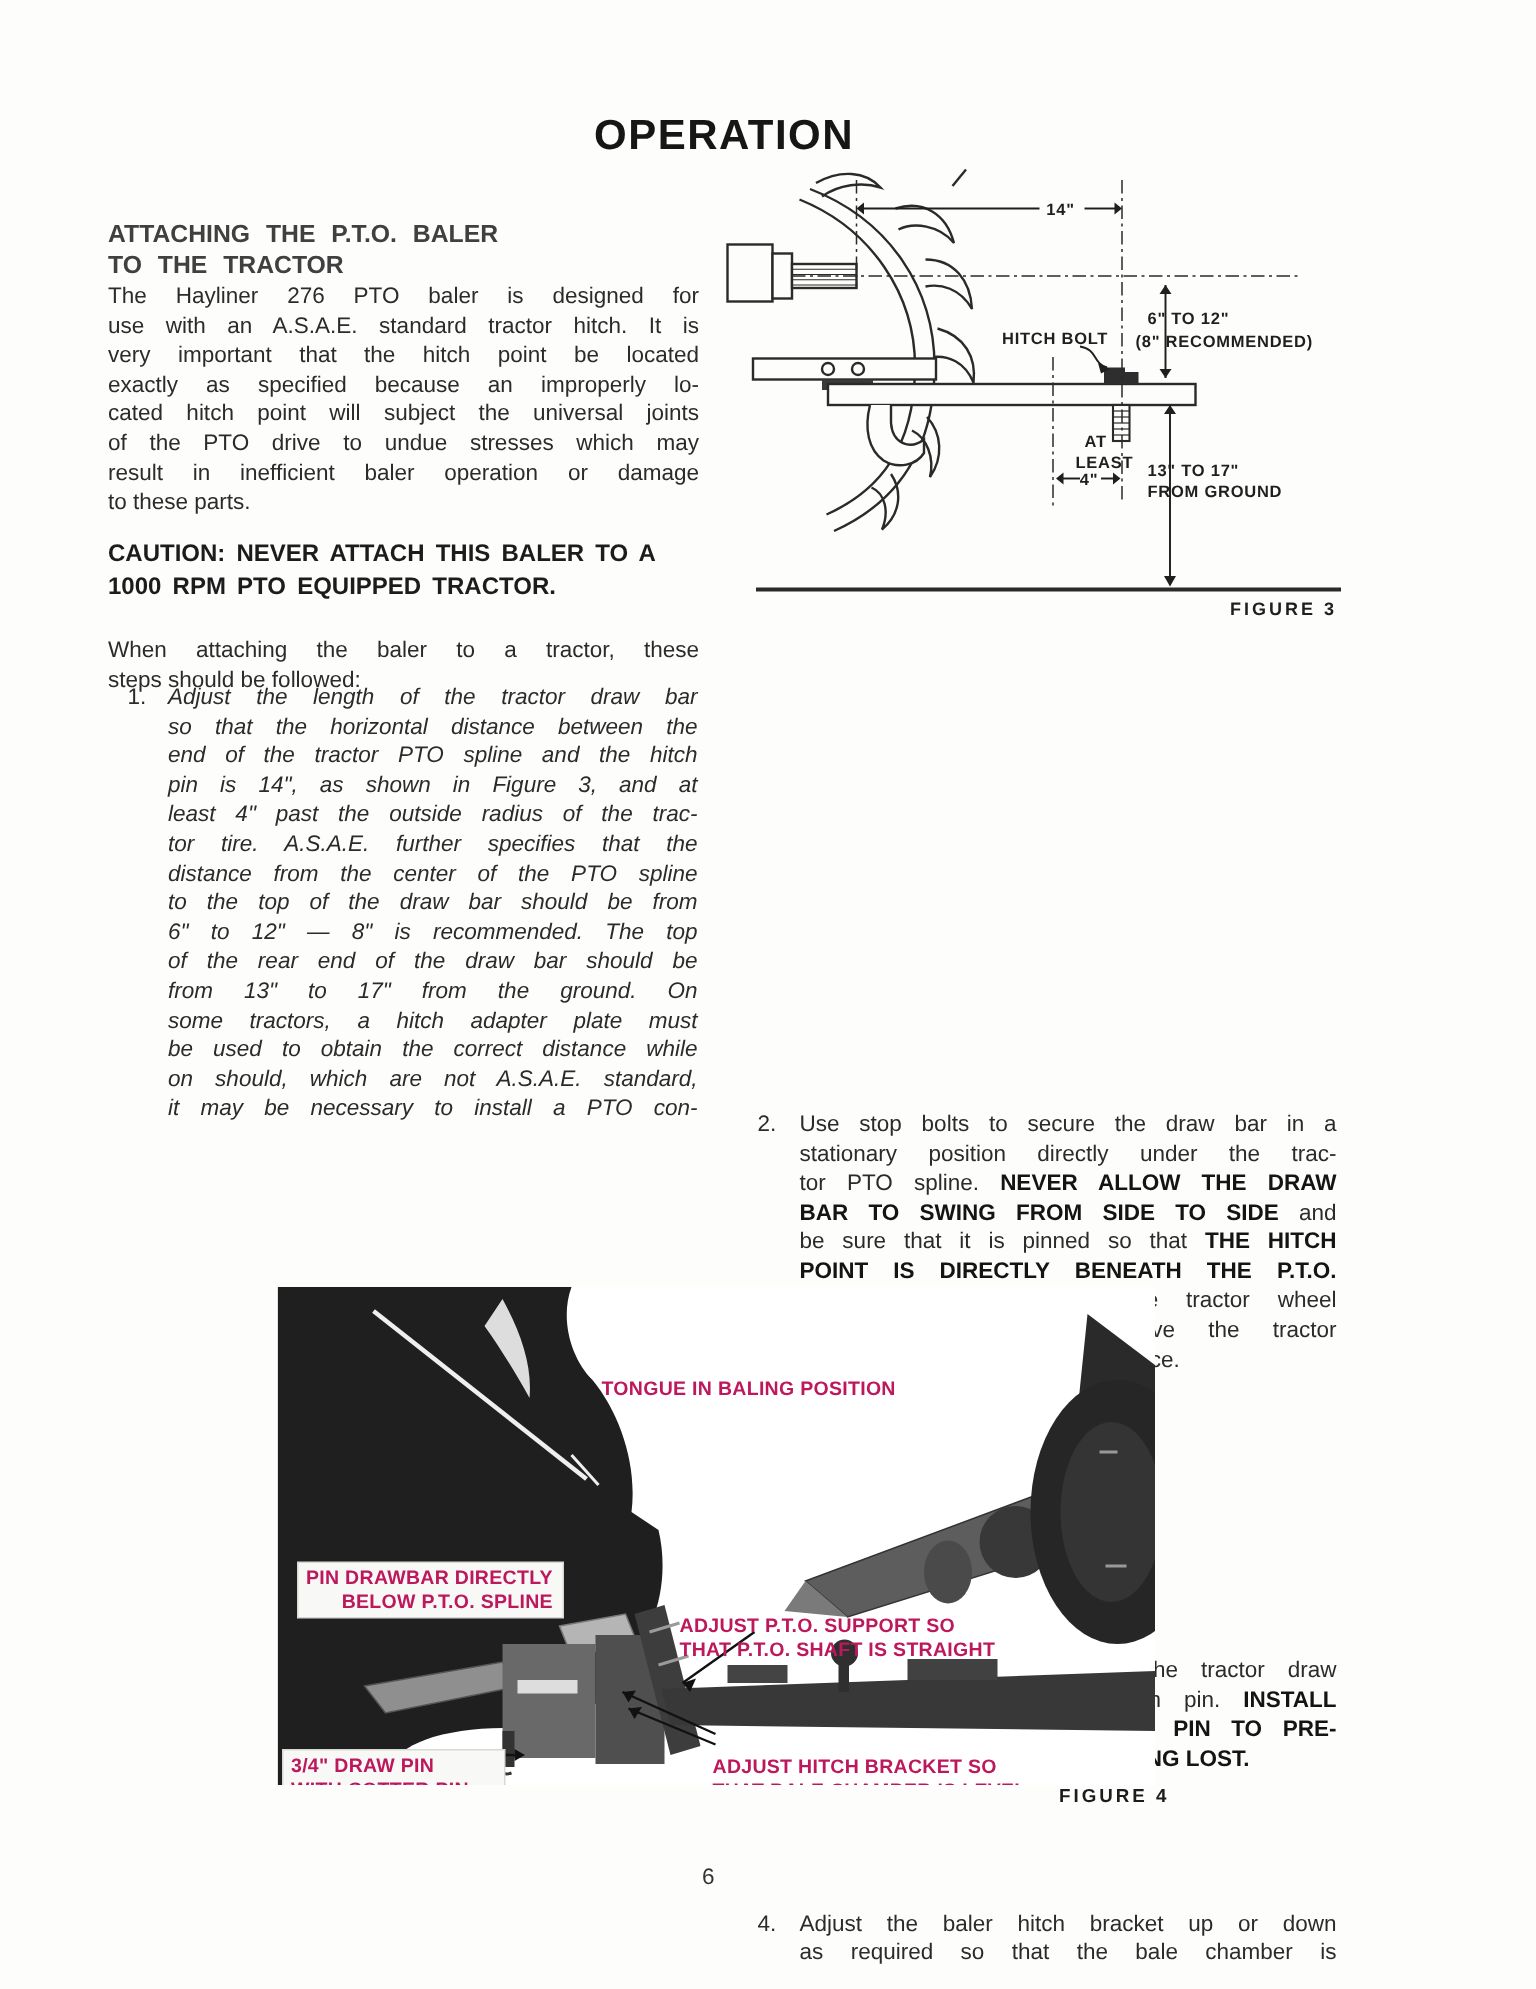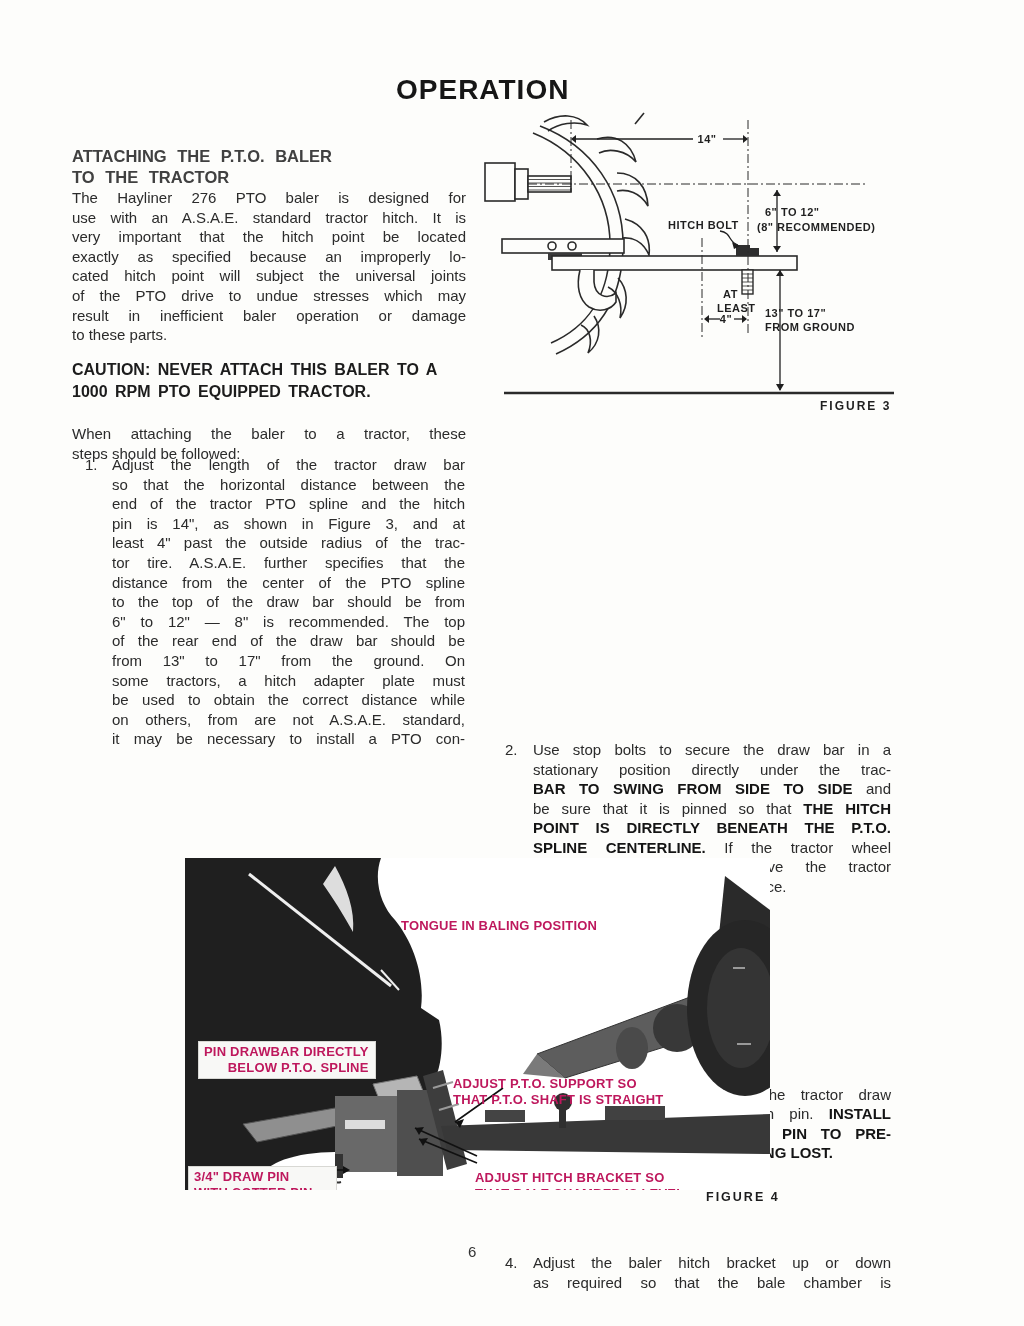--- a/index.html
+++ b/index.html
@@ -72,44 +72,45 @@
       <div class="tl noj"><span>1000 RPM PTO EQUIPPED TRACTOR.</span></div>
     </div>
 
   <div class="abs body-block" style="left:72px;top:406px;width:394px;margin-top:18px;">
       <div class="tl"><span>When attaching the baler to a tractor, these</span></div>
       <div class="tl noj"><span>steps should be followed:</span></div>
     </div>
 
   <div class="abs body-block step" style="left:72px;top:455px;width:394px;">
     <span class="num" style="left:13px;">1.</span>
-    <div style="margin-left:40px;width:353px;">
+    <div style="margin-left:40px;width:353px;font-style:italic;">
         <div class="tl"><span>Adjust the length of the tractor draw bar</span></div>
         <div class="tl"><span>so that the horizontal distance between the</span></div>
         <div class="tl"><span>end of the tractor PTO spline and the hitch</span></div>
         <div class="tl"><span>pin is 14", as shown in Figure 3, and at</span></div>
         <div class="tl"><span>least 4" past the outside radius of the trac-</span></div>
         <div class="tl"><span>tor tire.  A.S.A.E. further specifies that the</span></div>
         <div class="tl"><span>distance from the center of the PTO spline</span></div>
         <div class="tl"><span>to the top of the draw bar should be from</span></div>
         <div class="tl"><span>6" to 12" — 8" is recommended.  The top</span></div>
         <div class="tl"><span>of the rear end of the draw bar should be</span></div>
         <div class="tl"><span>from 13" to 17" from the ground.  On</span></div>
         <div class="tl"><span>some tractors, a hitch adapter plate must</span></div>
         <div class="tl"><span>be used to obtain the correct distance while</span></div>
-        <div class="tl"><span>on others, from are not A.S.A.E. standard,</span></div>
+        <div class="tl"><span>on should, which are not A.S.A.E. standard,</span></div>
         <div class="tl"><span>it may be necessary to install a PTO con-</span></div>
       </div>
   </div>
 
   <div class="abs body-block step" style="left:503px;top:446px;width:388px;">
     <span class="num" style="left:2px;">2.</span>
     <div style="margin-left:30px;width:358px;">
         <div class="tl"><span>Use stop bolts to secure the draw bar in a</span></div>
         <div class="tl"><span>stationary position directly under the trac-</span></div>
+        <div class="tl"><span>tor PTO spline.  </span><b>NEVER ALLOW THE DRAW</b></div>
         <div class="tl"><b>BAR TO SWING FROM SIDE TO SIDE</b><span> and</span></div>
         <div class="tl"><span>be sure that it is pinned so that </span><b>THE HITCH</b></div>
         <div class="tl"><b>POINT IS DIRECTLY BENEATH THE P.T.O.</b></div>
         <div class="tl"><b>SPLINE CENTERLINE.</b><span>  If the tractor wheel</span></div>
         <div class="tl"><span>runs on the windrow, move the tractor</span></div>
         <div class="tl noj"><span>wheel in to secure windrow clearance.</span></div>
       </div>
   </div>
 
   <div class="abs body-block step" style="left:503px;top:634px;width:388px;">

